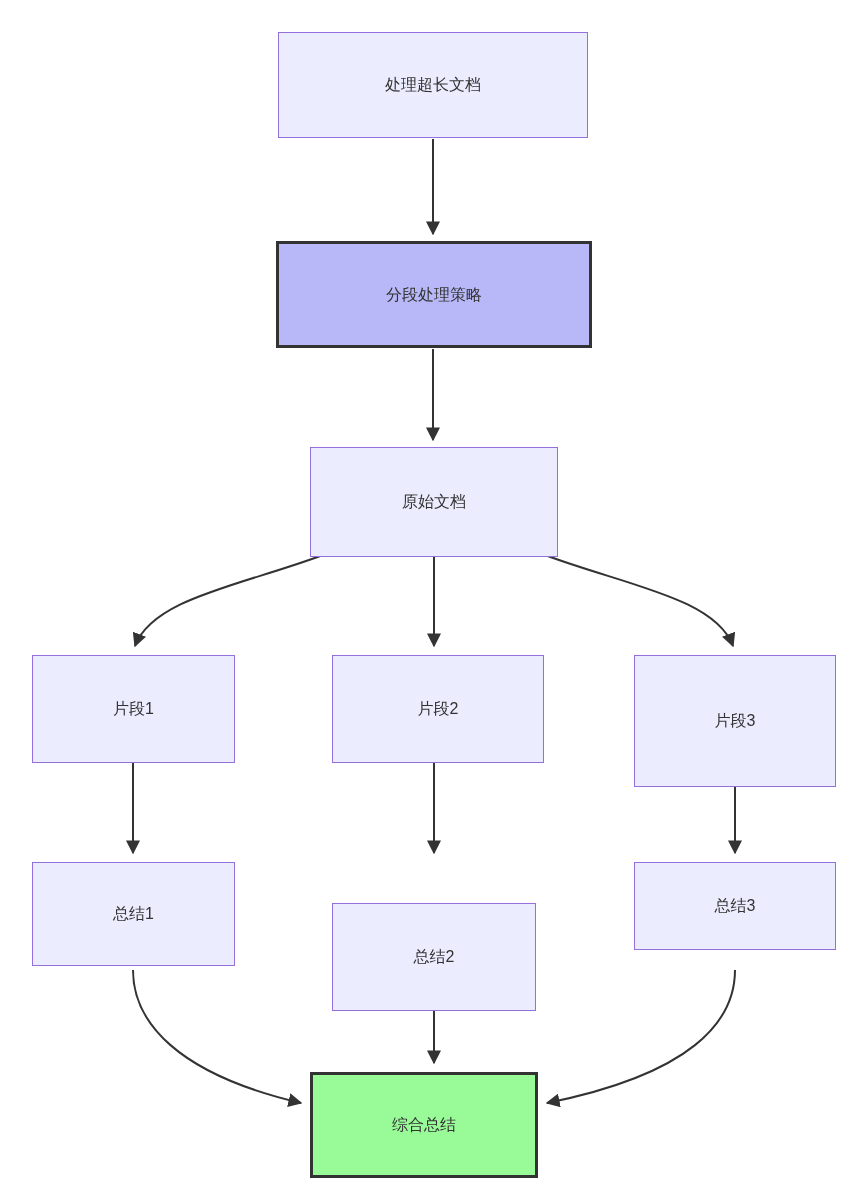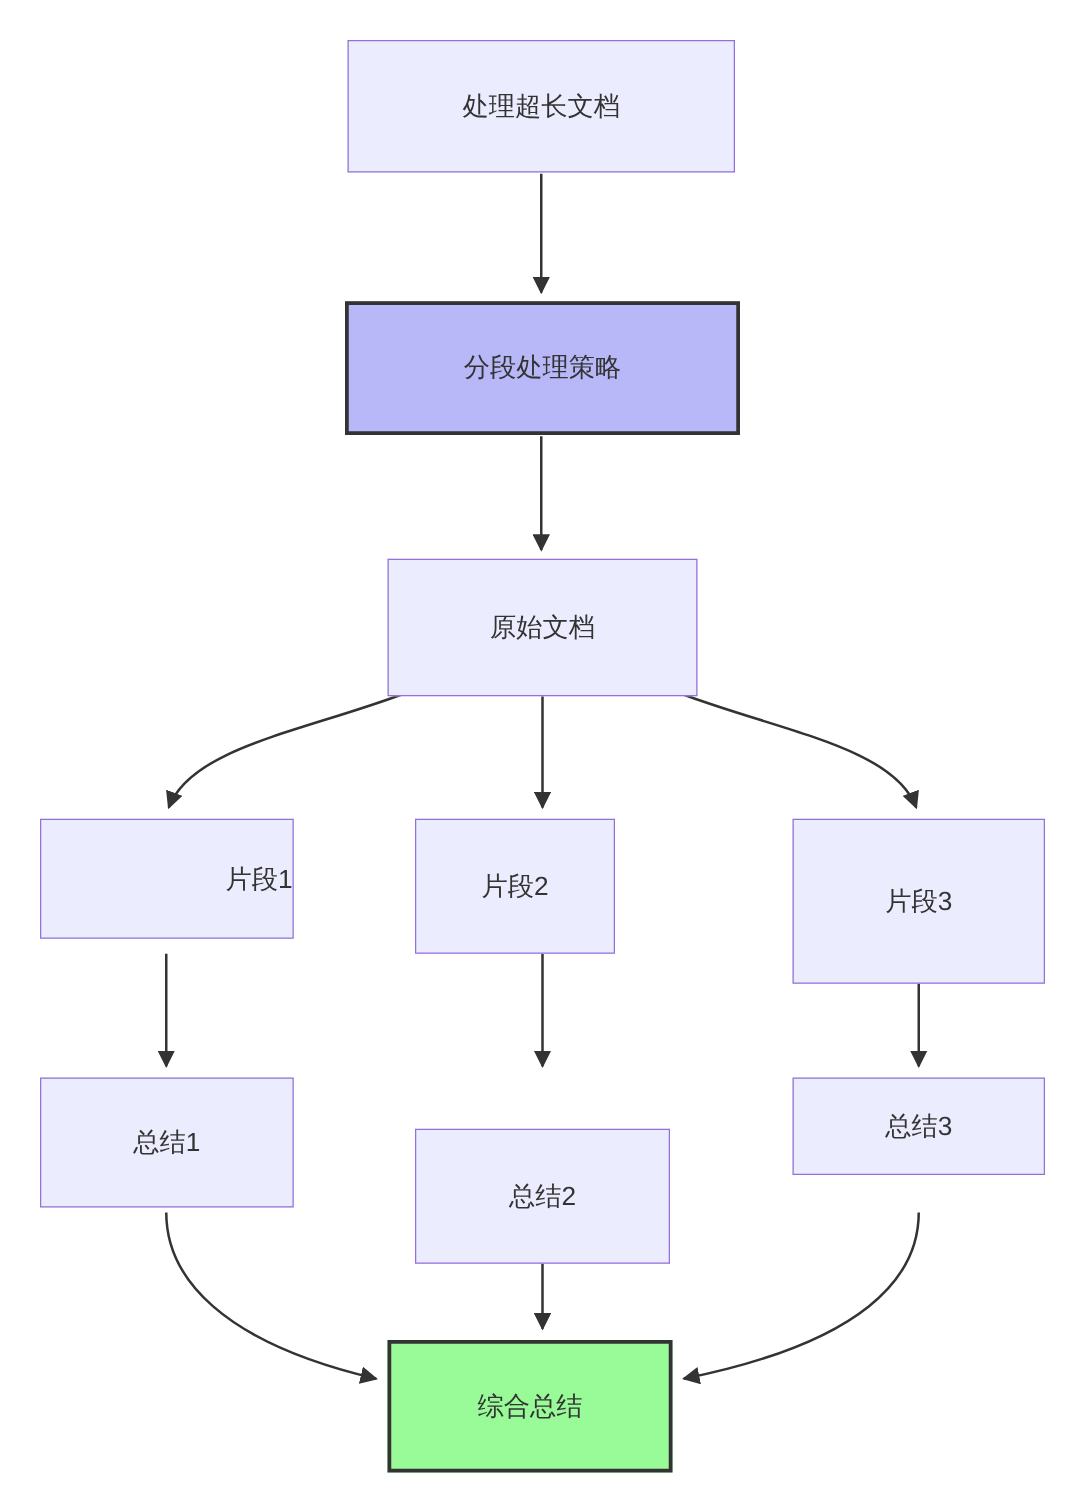--- a/index.html
+++ b/index.html
@@ -34,43 +34,43 @@
   }
   .node {
     position: absolute;
     display: flex;
     align-items: center;
     justify-content: center;
     box-sizing: border-box;
     background: var(--node-fill, #ECECFF);
     border: 1.5px solid var(--node-border, #9370DB);
     color: var(--text, #333333);
-    font-size: 21px;
+    font-size: 16px;
     line-height: 1;
     text-align: center;
     white-space: nowrap;
   }
   .node.highlight-purple {
     background: var(--strategy-fill, #B8B8F8);
     border: 3.5px solid var(--strategy-border, #333333);
   }
   .node.highlight-green {
     background: var(--final-fill, #98FB98);
     border: 3.5px solid var(--final-border, #333333);
   }
   
   .n-start    { left: 278px; top: 32px;   width: 310px; height: 106px; }
   .n-strategy { left: 276px; top: 241px;  width: 316px; height: 107px; }
   .n-doc      { left: 310px; top: 447px;  width: 248px; height: 110px; }
-  .n-seg1     { left: 32px;  top: 655px;  width: 203px; height: 96px; justify-content: flex-end; }
-  .n-seg2     { left: 332px; top: 655px;  width: 160px; height: 108px; }
+  .n-seg1     { left: 32px;  top: 655px;  width: 203px; height: 108px; }
+  .n-seg2     { left: 332px; top: 655px;  width: 212px; height: 108px; }
   .n-seg3     { left: 634px; top: 655px;  width: 202px; height: 132px; }
   .n-sum1     { left: 32px;  top: 862px;  width: 203px; height: 104px; }
   .n-sum2     { left: 332px; top: 862px;  width: 204px; height: 108px; margin-top: 41px; }
-  .n-sum3     { left: 634px; top: 862px;  width: 202px; height: 78px; }
+  .n-sum3     { left: 634px; top: 862px;  width: 202px; height: 88px; }
   .n-final    { left: 310px; top: 1072px; width: 228px; height: 106px; text-align: center; }
 </style>
 </head>
 <body>
 
 <div class="canvas">
 
   <svg class="edge-layer" width="852" height="1196" viewBox="0 0 852 1196" aria-hidden="true">
     <defs>
       <marker id="arrowhead" viewBox="0 0 10 10" refX="9" refY="5" markerWidth="7" markerHeight="7" orient="auto">

